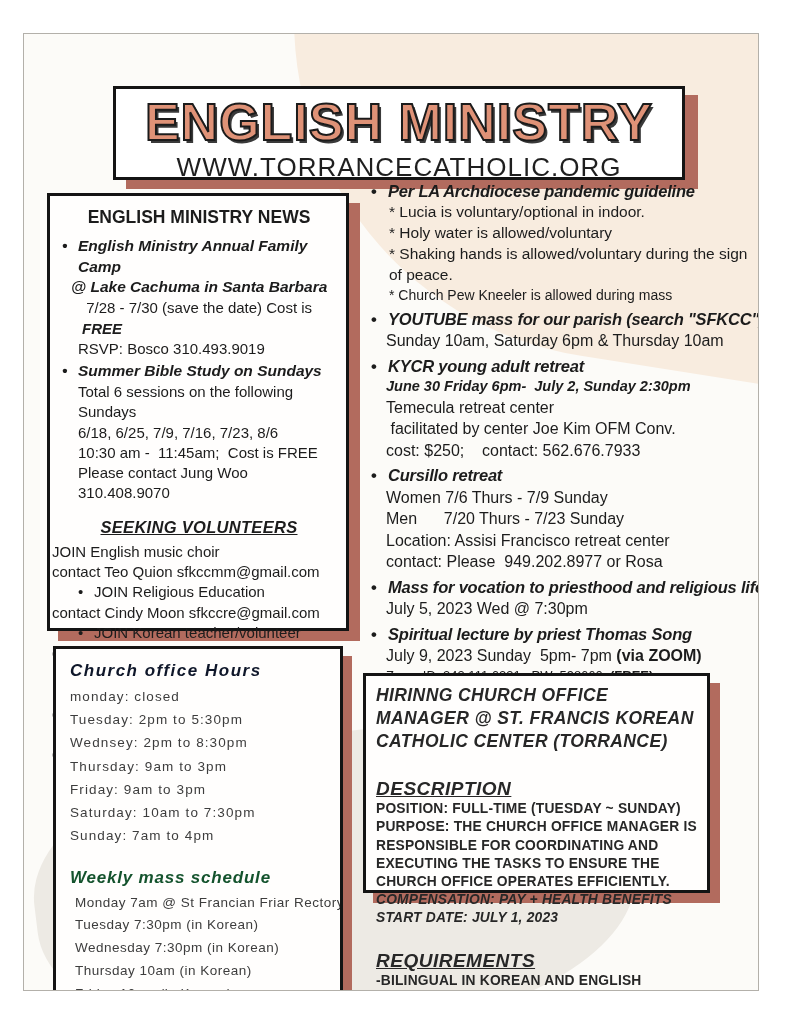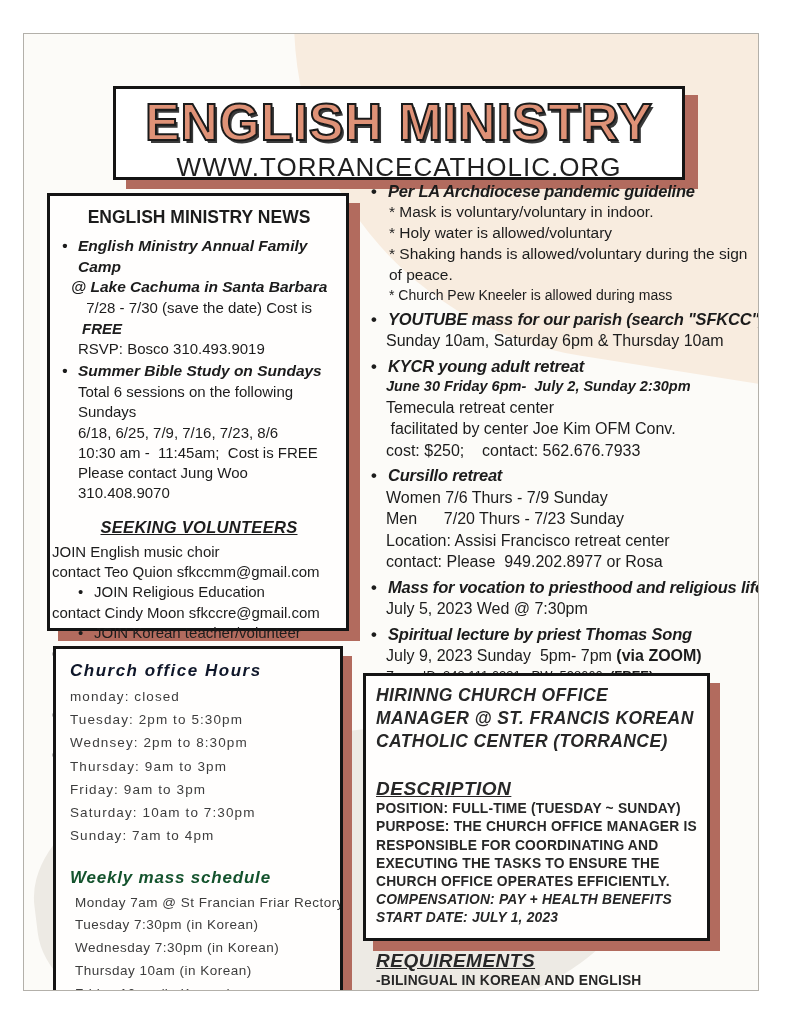--- a/index.html
+++ b/index.html
@@ -55,21 +55,21 @@
   .r-head .dot{width:17px;flex:0 0 17px;font-style:normal;text-align:left;padding-left:2px;}
   .r-head .ht{white-space:nowrap;letter-spacing:-0.2px;}
   .r-line{margin-left:17px;font-size:16px;white-space:pre-wrap;}
   .r-star{margin-left:20px;font-size:15.5px;white-space:pre-wrap;}
   .r-small{margin-left:20px;font-size:14px;}
   .r-subhead{margin-left:17px;font-weight:bold;font-style:italic;font-size:14.5px;white-space:pre-wrap;}
   .r-zoomid{margin-left:17px;font-size:13px;white-space:pre-wrap;}
   .b{font-weight:bold;}
 
   
-  .hiring{left:339px;top:639px;width:347px;height:268px;box-shadow:10px 10px 0 #b26b5e;
+  .hiring{left:339px;top:639px;width:347px;height:220px;box-shadow:10px 10px 0 #b26b5e;
           padding:8px 10px;color:#272727;}
   .h-title{font-weight:bold;font-style:italic;font-size:17.5px;line-height:1.3;letter-spacing:0.4px;}
   .h-sec{font-weight:bold;font-style:italic;font-size:19px;text-decoration:underline;
          letter-spacing:0.5px;margin-top:4px;}
   .h-body{font-weight:bold;font-size:13.8px;line-height:1.32;letter-spacing:0.2px;white-space:pre-wrap;}
   .h-ital{font-style:italic;}
   .h-gap1{height:22px;}
   .h-gap2{height:18px;}
 </style>
 </head>
@@ -154,21 +154,21 @@
       <div class="m-line">Thursday 10am (in Korean)</div>
       <div class="m-line">Friday 10am (in Korean)</div>
 
     </div>
 
     <div class="rcol">
       <div class="r-head">
         <span class="dot">•</span>
         <span class="ht">Per LA Archdiocese pandemic guideline</span>
       </div>
-      <div class="r-star">* Mask is voluntary/voluntary in indoor.</div>
+      <div class="r-star">* Lucia is voluntary/optional in indoor.</div>
       <div class="r-star">* Holy water is allowed/voluntary</div>
       <div class="r-star">* Shaking hands is allowed/voluntary during the sign of peace.</div>
       <div class="r-small">* Church Pew Kneeler is allowed during mass</div>
 
       <div class="r-head">
         <span class="dot">•</span>
         <span class="ht">YOUTUBE mass for our parish (search "SFKCC")</span>
       </div>
       <div class="r-line">Sunday 10am, Saturday 6pm &amp; Thursday 10am</div>
 

